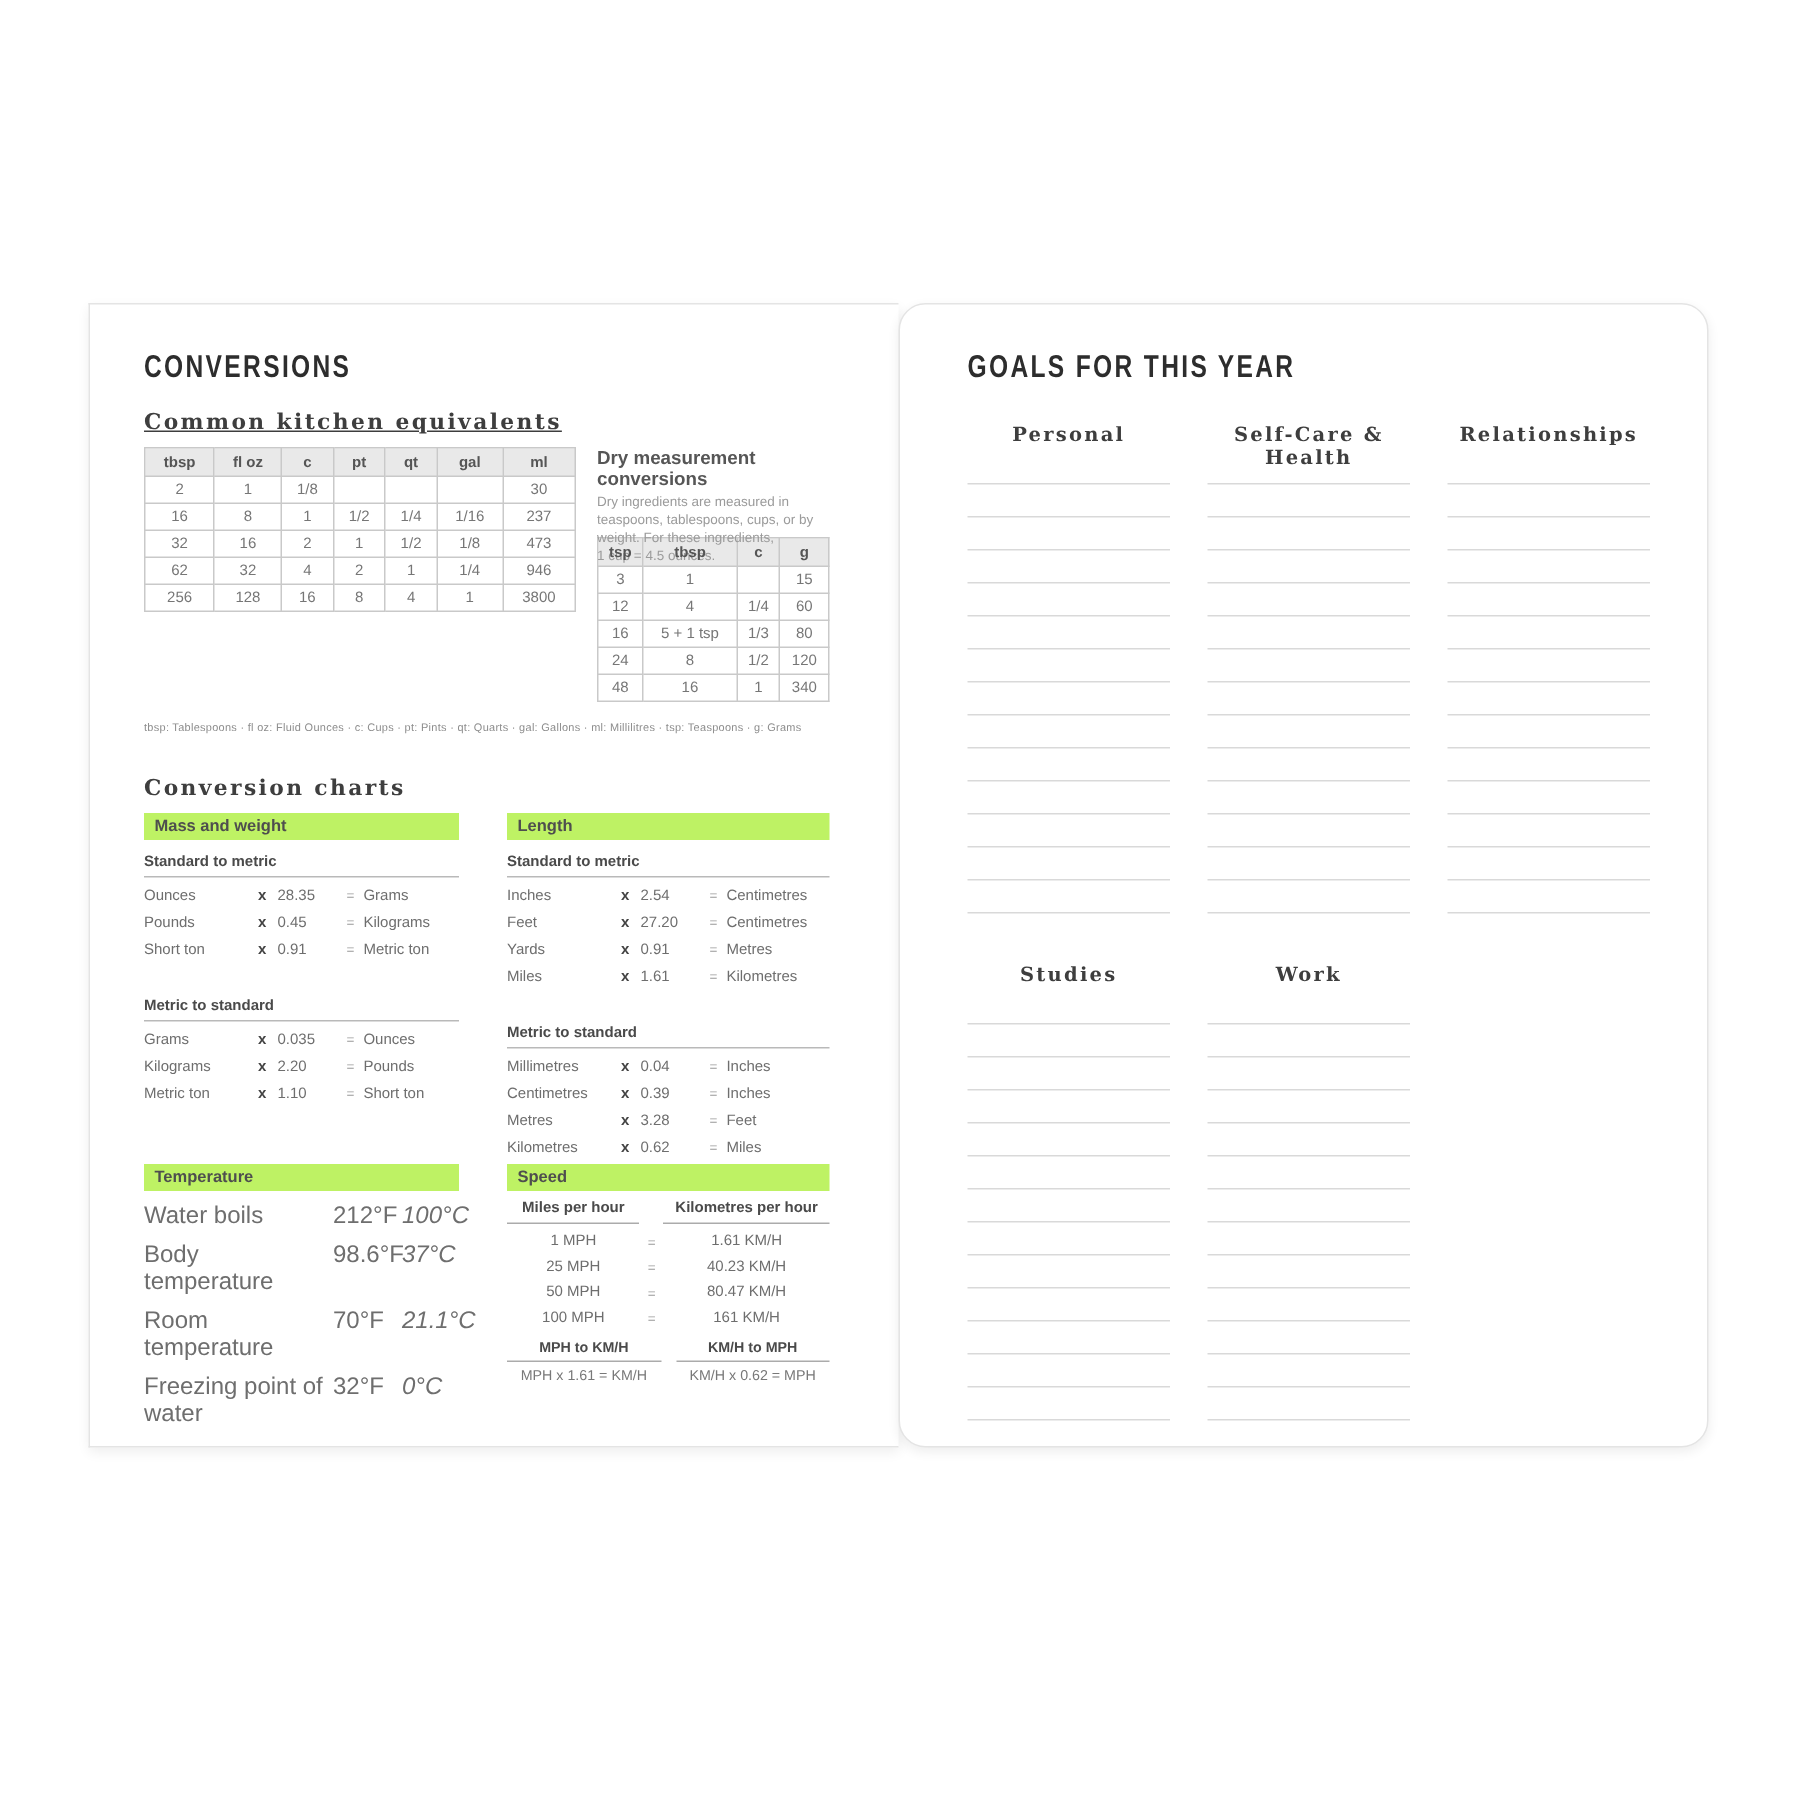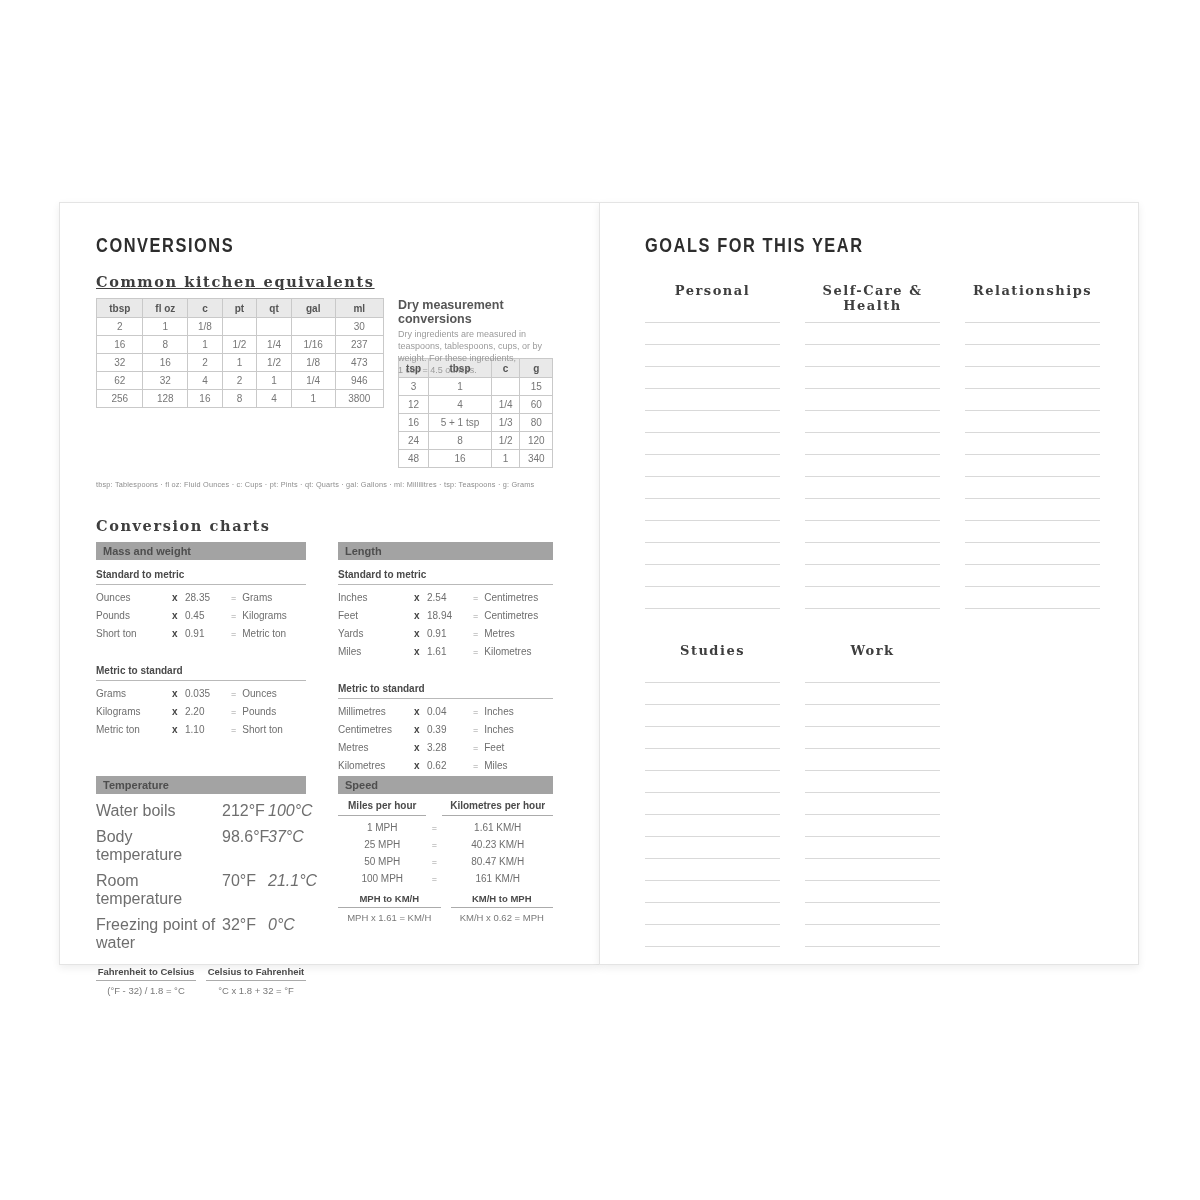--- a/index.html
+++ b/index.html
@@ -2,21 +2,21 @@
 <html><head>
 <meta charset="utf-8">
 <style>
   * { margin:0; padding:0; box-sizing:border-box; }
   html,body { width:1200px; height:1200px; background:#ffffff;
     font-family:"Liberation Sans","DejaVu Sans",sans-serif; }
   .spread { position:absolute; left:59px; top:202px; display:flex; }
   .page { width:540px; height:763px; background:#fff; border:1px solid #e4e4e4;
     box-shadow:0 3px 8px rgba(0,0,0,.07); }
   .page.left  { padding:30px 46px 0 36px; border-right:none; }
-  .page.right { padding:30px 38px 0 45px; }
+  .page.right { padding:30px 38px 0 45px;border-radius:18px; }
 
   
   .big-title { font-size:21px; font-weight:700; color:#2d2d2d; letter-spacing:2px;
     display:inline-block; transform:scaleX(.78); transform-origin:left center;
     white-space:nowrap; }
 
   
   .serif-head { font-family:"DejaVu Serif","Liberation Serif",serif; font-weight:600;
     font-size:14.5px; letter-spacing:1.6px; color:#3e3e3e; }
 
@@ -34,21 +34,21 @@
     height:19px; padding:1px 3px; }
   table.kit td { font-size:10px; color:#767676; height:18px; padding:1px 3px; }
   .footnote { margin-top:12px; font-size:7.3px; color:#8d8d8d; letter-spacing:.2px; }
 
   
   .charts-title { margin-top:28px; }
   .chart-cols { display:flex; gap:32px; margin-top:8px; }
   .chart-col-l { width:210px; flex:none; }
   .chart-col-r { flex:1; }
   .group-first { height:234px; }
-  .bar { background:#a3a3a3; height:18px; line-height:18px; padding:0 7px;
+  .bar { background:#bef264; height:18px; line-height:18px; padding:0 7px;
     font-size:11px; font-weight:600; color:#4e4e4e; }
   .sub-head { margin-top:9px; font-size:10px; font-weight:700; color:#4a4a4a;
     padding-bottom:4px; border-bottom:1px solid #b9b9b9; }
   .sub-sec.sub2 .sub-head { margin-top:0; }
   .sub-sec.sub2 { margin-top:26px; }
   .conv-row { display:flex; align-items:baseline; font-size:10px; color:#6e6e6e; margin-top:7px; }
   .conv-row .cname { width:76px; flex:none; }
   .conv-row .cx { width:13px; flex:none; font-weight:700; color:#444; }
   .conv-row .cf { width:46px; flex:none; }
   .conv-row .ceq { color:#9b9b9b; margin-right:6px; font-size:9px; }
@@ -288,50 +288,40 @@
                 <span class="tlabel">Room temperature</span>
                 <span class="tf">70°F</span>
                 <span class="tc">21.1°C</span>
               </div>
               <div class="temp-row">
                 <span class="tlabel">Freezing point of water</span>
                 <span class="tf">32°F</span>
                 <span class="tc">0°C</span>
               </div>
             </div>
-          <div class="formula-cols temp-f">
-              <div class="f-col">
-                <div class="f-head">Fahrenheit to Celsius</div>
-                <div class="f-text">(°F - 32) / 1.8 = °C</div>
-              </div>
-              <div class="f-col">
-                <div class="f-head">Celsius to Fahrenheit</div>
-                <div class="f-text">°C x 1.8 + 32 = °F</div>
-              </div>
-            </div>
         </div>
       </div>
 
       <div class="chart-col-r">
         <div class="group-first">
           <div class="bar">Length</div>
           <div class="sub-sec">
             <div class="sub-head">Standard to metric</div>
             <div>
                 <div class="conv-row">
                   <span class="cname">Inches</span>
                   <span class="cx">x</span>
                   <span class="cf">2.54</span>
                   <span class="ceq">=</span>
                   <span class="cres">Centimetres</span>
                 </div>
                 <div class="conv-row">
                   <span class="cname">Feet</span>
                   <span class="cx">x</span>
-                  <span class="cf">18.94</span>
+                  <span class="cf">27.20</span>
                   <span class="ceq">=</span>
                   <span class="cres">Centimetres</span>
                 </div>
                 <div class="conv-row">
                   <span class="cname">Yards</span>
                   <span class="cx">x</span>
                   <span class="cf">0.91</span>
                   <span class="ceq">=</span>
                   <span class="cres">Metres</span>
                 </div>

